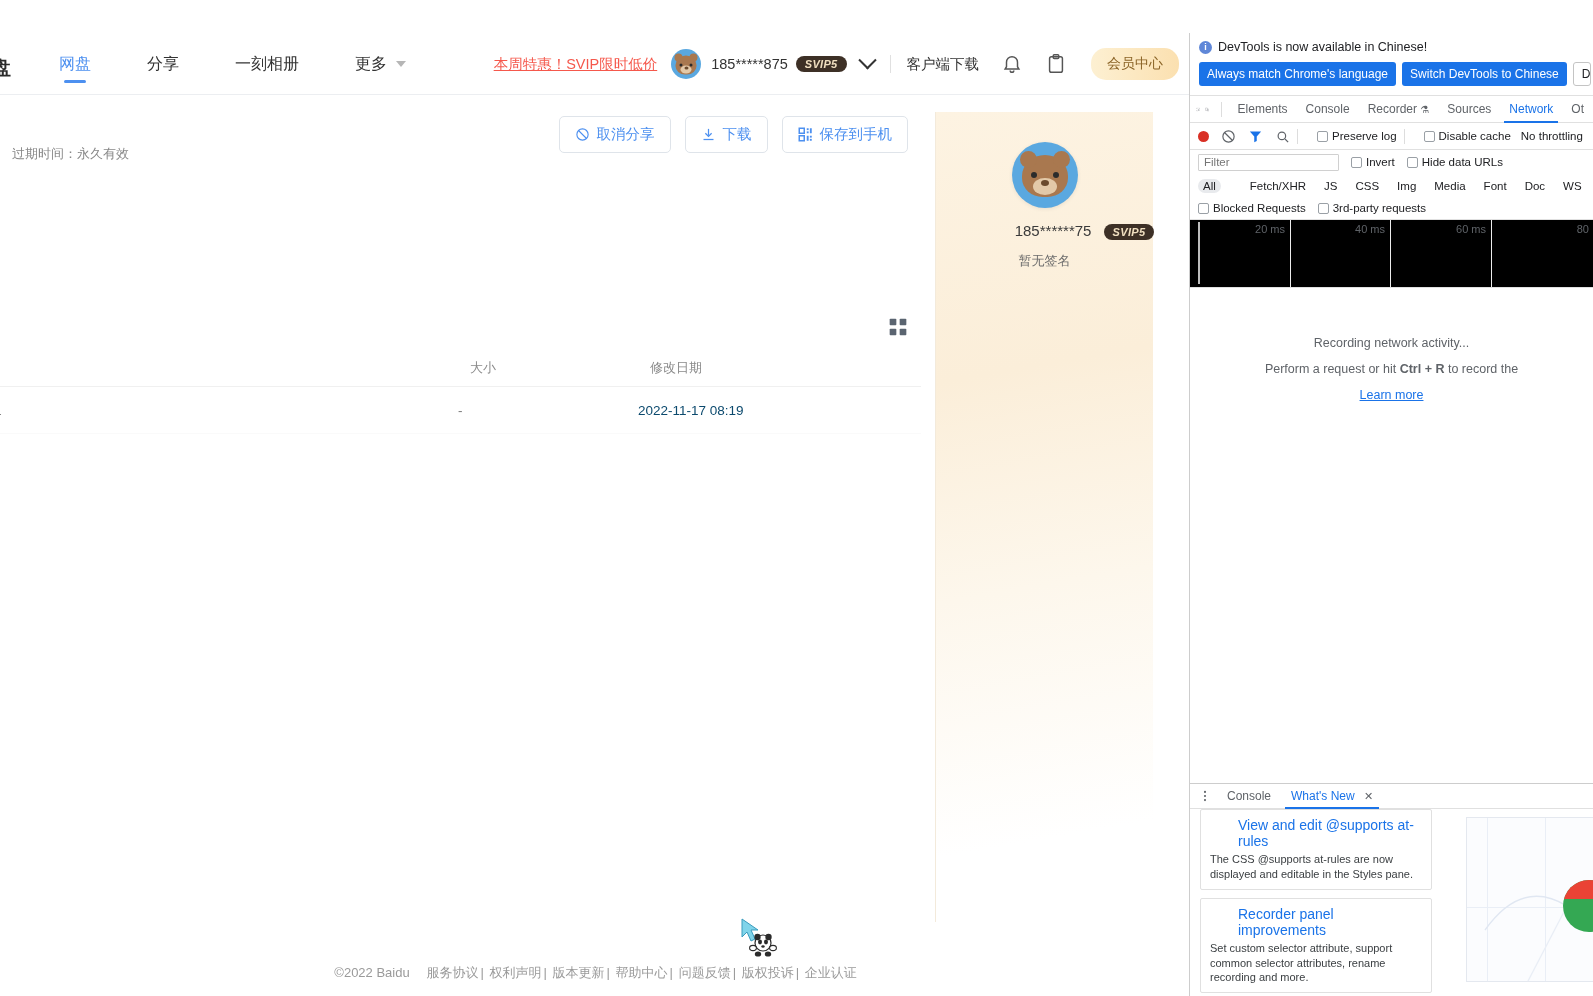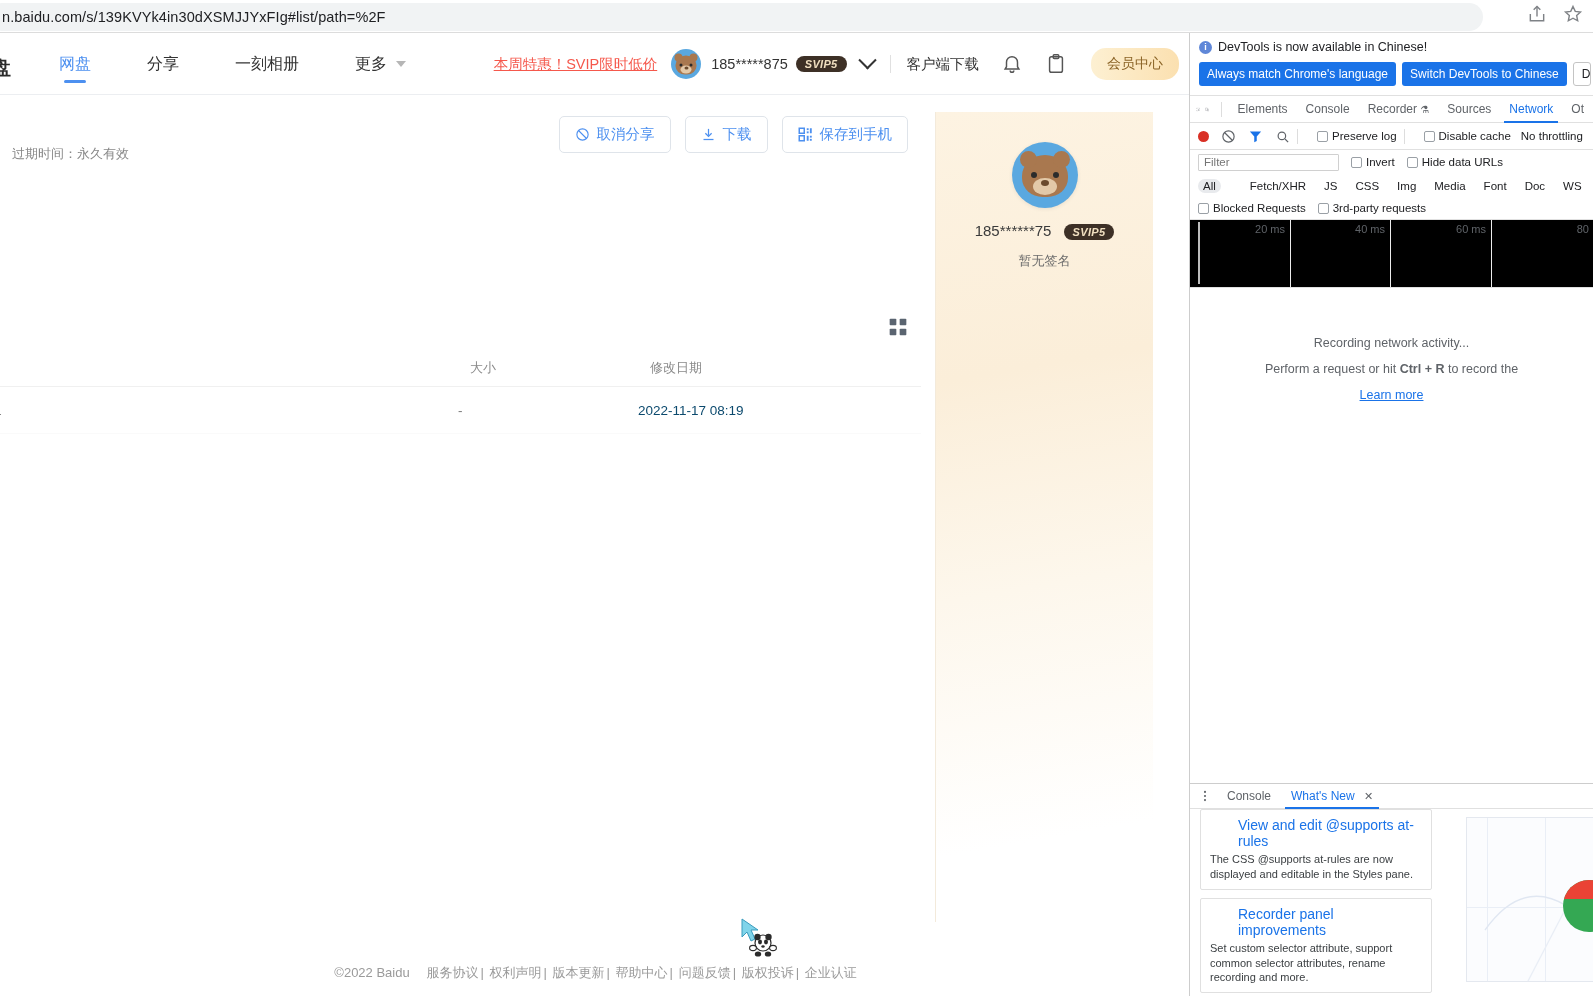--- a/index.html
+++ b/index.html
@@ -156,21 +156,21 @@
   }
   .bear-lg .bear-head { width: 46px; height: 42px; }
   .bear-lg .bear-ear { width: 17px; height: 17px; top: -4px; }
   .bear-lg .bear-ear.l { left: -2px; } .bear-lg .bear-ear.r { right: -2px; }
   .bear-lg .bear-eye { width: 6px; height: 6px; top: 17px; }
   .bear-lg .bear-eye.l { left: 9px; } .bear-lg .bear-eye.r { right: 9px; }
   .bear-lg .bear-muzzle { width: 24px; height: 17px; bottom: 2px; left: 11px; }
   .bear-lg .bear-nose { width: 8px; height: 6px; bottom: 11px; left: 19px; }
   .profile-name {
     position: absolute; top: 110px; width: 100%; text-align: center;
-    font-size: 15px; color: #3a3a3a;
+    font-size: 15px; color: #3a3a3a; margin-left: 40px;
   }
   .profile-sig {
     position: absolute; top: 140px; width: 100%; text-align: center;
     font-size: 13px; color: #6b6b6b;
   }
 
   
   .footer {
     position: absolute; left: 0; bottom: 14px; width: 1189px;
     text-align: center; font-size: 13px; color: #9a9a9a;
@@ -324,35 +324,20 @@
   .illus-ball::before {
     content:''; position: absolute; left: 0; top: 0; width: 52px; height: 19px;
     background: #ea4335;
   }
 </style>
 </head>
 <body>
 
 <div id="root">
 
-  <div class="browser-bar">
-    <div class="omnibox">
-      <span class="omnibox-url">n.baidu.com/s/139KVYk4in30dXSMJJYxFIg#list/path=%2F</span>
-    </div>
-    <div class="browser-actions">
-      <svg class="br-icon" viewBox="0 0 24 24" fill="none" stroke="#5f6368" stroke-width="1.7">
-        <path d="M4 12v8h16v-8"></path>
-          <path d="M12 15V3"></path>
-          <path d="M8 7l4-4 4 4"></path>
-      </svg>
-      <svg class="br-icon" viewBox="0 0 24 24" fill="none" stroke="#5f6368" stroke-width="1.7">
-        <path d="M12 3l2.7 5.8 6.3.8-4.6 4.3 1.2 6.2L12 17.1 6.4 20.1l1.2-6.2L3 9.6l6.3-.8z"></path>
-      </svg>
-    </div>
-  </div>
 
   <div class="page">
 
     <div class="topnav">
       <div class="logo-fragment">盘</div>
 
       <div class="nav-tabs">
         <div class="nav-tab active">
           <span>网盘</span>
         </div>

